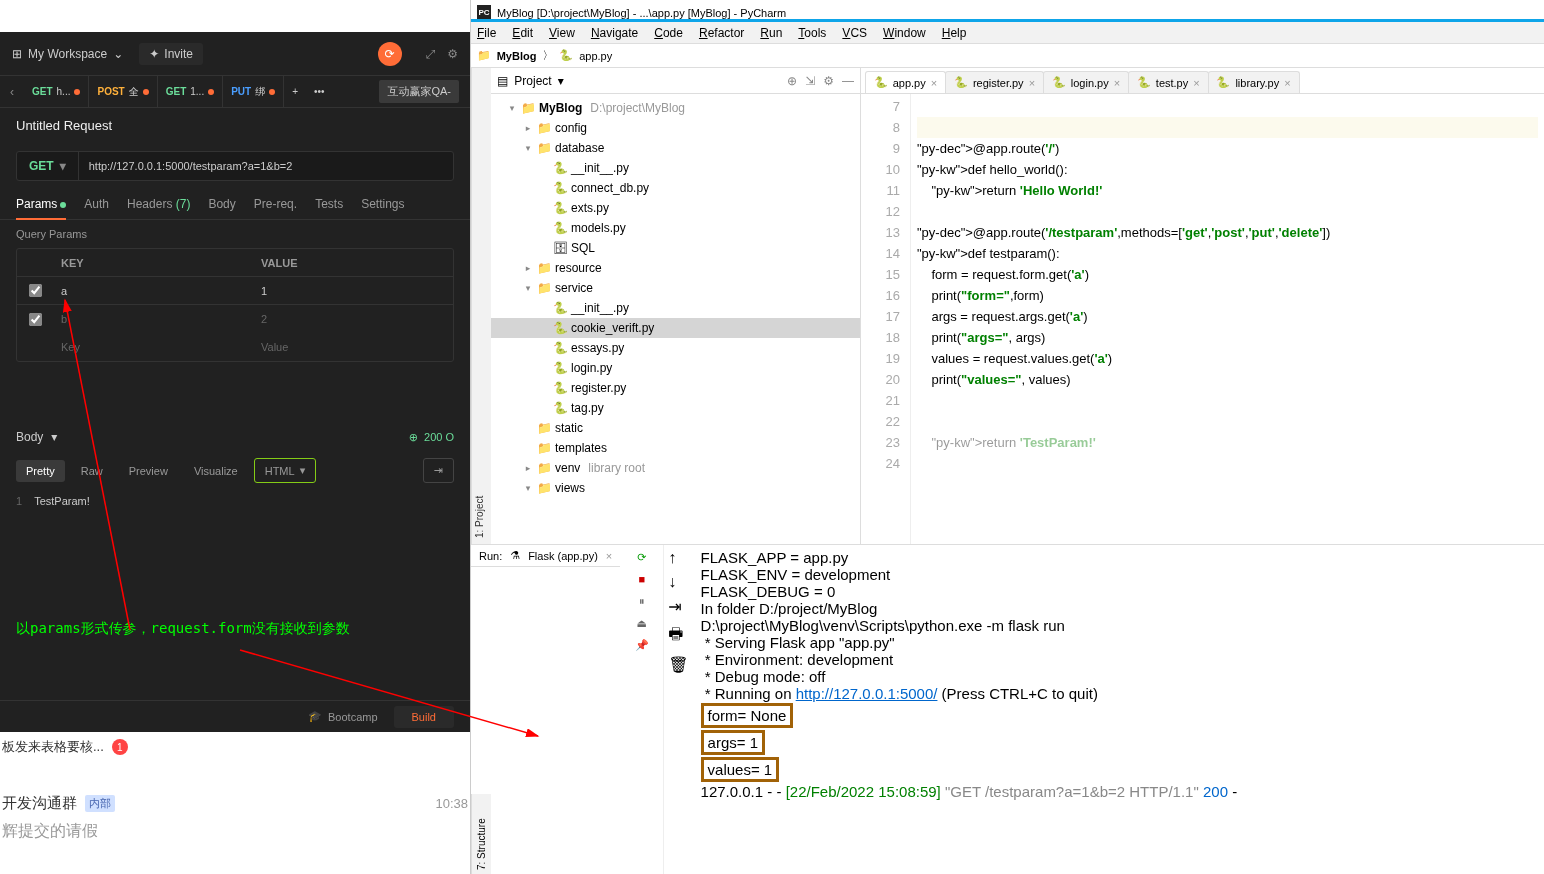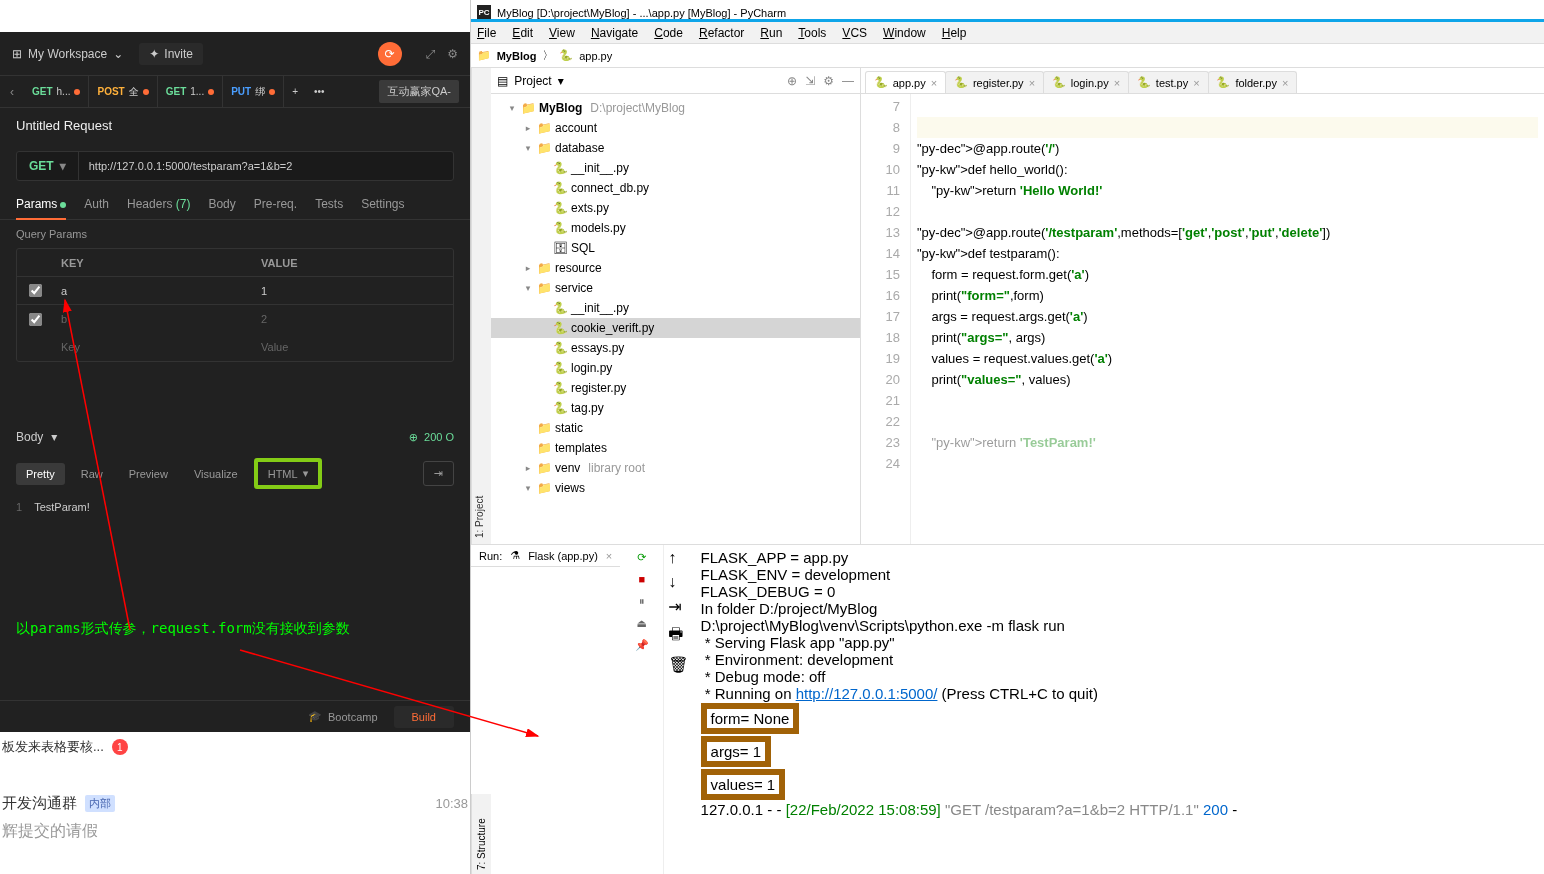--- a/index.html
+++ b/index.html
@@ -32,21 +32,21 @@
 .pm-cb input { accent-color:#888; }
 .pm-key { width:200px; padding-left:8px; }
 .pm-val { flex:1; padding-left:8px; }
 .pm-trow:last-child { border-bottom:none; color:#666; }
 .pm-body-sec { margin-top:60px; padding:8px 16px; display:flex; align-items:center; justify-content:space-between; }
 .pm-body-left { display:flex; align-items:center; gap:8px; color:#ccc; }
 .pm-status { color:#6bdd9a; font-size:11px; display:flex; align-items:center; gap:6px; }
 .pm-resptabs { display:flex; gap:6px; padding:6px 16px; align-items:center; }
 .pm-rbtn { padding:5px 10px; border-radius:3px; font-size:11px; color:#999; }
 .pm-rbtn.active { background:#3a3a3a; color:#fff; }
-.pm-rbtn.html { border:4px solid #84cc16; display:flex; align-items:center; gap:5px; }
+.pm-rbtn.html { border:1px solid #84cc16; display:flex; align-items:center; gap:5px; }
 .pm-resp { padding:6px 16px; display:flex; gap:12px; font-size:11px; font-family:monospace; }
 .pm-resp .ln { color:#666; }
 .pm-annotation { position:absolute; left:16px; bottom:94px; color:#0f0; font-size:14px; font-family:"SimSun",monospace; }
 .pm-footer { position:absolute; bottom:0; left:0; right:0; height:32px; border-top:1px solid #333; display:flex; align-items:center; justify-content:flex-end; padding:0 16px; gap:16px; background:#212121; }
 .pm-boot { color:#999; display:flex; align-items:center; gap:6px; font-size:11px; }
 .pm-build { background:#2a2a2a; padding:5px 18px; border-radius:3px; color:#ff6c37; font-size:11px; }
 
 .bg-left { position:absolute; left:0; top:732px; width:470px; background:#fff; color:#333; font-size:13px; padding:2px; }
 .bg-row { display:flex; align-items:center; gap:8px; padding:4px 0; }
 .bg-badge { width:16px; height:16px; border-radius:50%; background:#f44; color:#fff; font-size:10px; display:flex; align-items:center; justify-content:center; }
@@ -88,21 +88,21 @@
 .pc-runhead { height:22px; border-bottom:1px solid #ddd; display:flex; align-items:center; padding:0 8px; gap:8px; font-size:11px; }
 .pc-runbody { flex:1; display:flex; }
 .pc-runtools { width:44px; border-right:1px solid #eee; display:flex; flex-direction:column; align-items:center; padding:4px 0; gap:6px; }
 .pc-runtools .rt { width:16px; height:16px; display:flex; align-items:center; justify-content:center; font-size:11px; color:#666; }
 .pc-runcols { display:flex; flex-direction:column; padding:4px; gap:6px; }
 .pc-console { flex:1; font-family:"Consolas",monospace; font-size:15px; padding:4px 8px; white-space:pre; }
 .pc-console .url { color:#0066cc; text-decoration:underline; }
 .pc-console .grey { color:#888; }
 .pc-console .date { color:#008000; }
 .pc-console .stat { color:#0066cc; }
-.rbox { border:6px solid #a16207; padding:1px 4px; margin:1px 0; display:inline-block; }
+.rbox { border:3px solid #a16207; padding:1px 4px; margin:1px 0; display:inline-block; }
 .pc-struct { position:absolute; left:0; bottom:0; width:20px; height:80px; writing-mode:vertical-rl; transform:rotate(180deg); font-size:10px; background:#f2f2f2; border-right:1px solid #ddd; padding:4px 2px; display:flex; align-items:center; }
 
 .arrow-svg { position:absolute; pointer-events:none; }
 </style>
 </head>
 <body>
 
 <div class="postman">
   <div class="pm-top">
     <div class="pm-ws">
@@ -292,21 +292,21 @@
       <div class="pc-tree" id="pc-tree">
           <div class="pc-tn in1">
             <span class="pc-ar">▾</span>
             <span class="pc-ic">📁</span>
             <span style="font-weight:bold">MyBlog</span>
             <span class="path">D:\project\MyBlog</span>
           </div>
           <div class="pc-tn in2">
             <span class="pc-ar">▸</span>
             <span class="pc-ic">📁</span>
-            <span>account</span>
+            <span>config</span>
           </div>
           <div class="pc-tn in2">
             <span class="pc-ar">▾</span>
             <span class="pc-ic">📁</span>
             <span>database</span>
           </div>
           <div class="pc-tn in3">
             <span class="pc-ar"></span>
             <span class="pc-ic">🐍</span>
             <span>__init__.py</span>
@@ -411,21 +411,21 @@
             <span>login.py</span>
             <span class="x">×</span>
           </div>
           <div class="pc-edtab">
             <span class="pc-py-icon">🐍</span>
             <span>test.py</span>
             <span class="x">×</span>
           </div>
           <div class="pc-edtab">
             <span class="pc-py-icon">🐍</span>
-            <span>folder.py</span>
+            <span>library.py</span>
             <span class="x">×</span>
           </div>
         </div>
       <div class="pc-code">
         <div class="pc-gutter" id="pc-gutter">
             <div>7</div>
             <div>8</div>
             <div>9</div>
             <div>10</div>
             <div>11</div>

